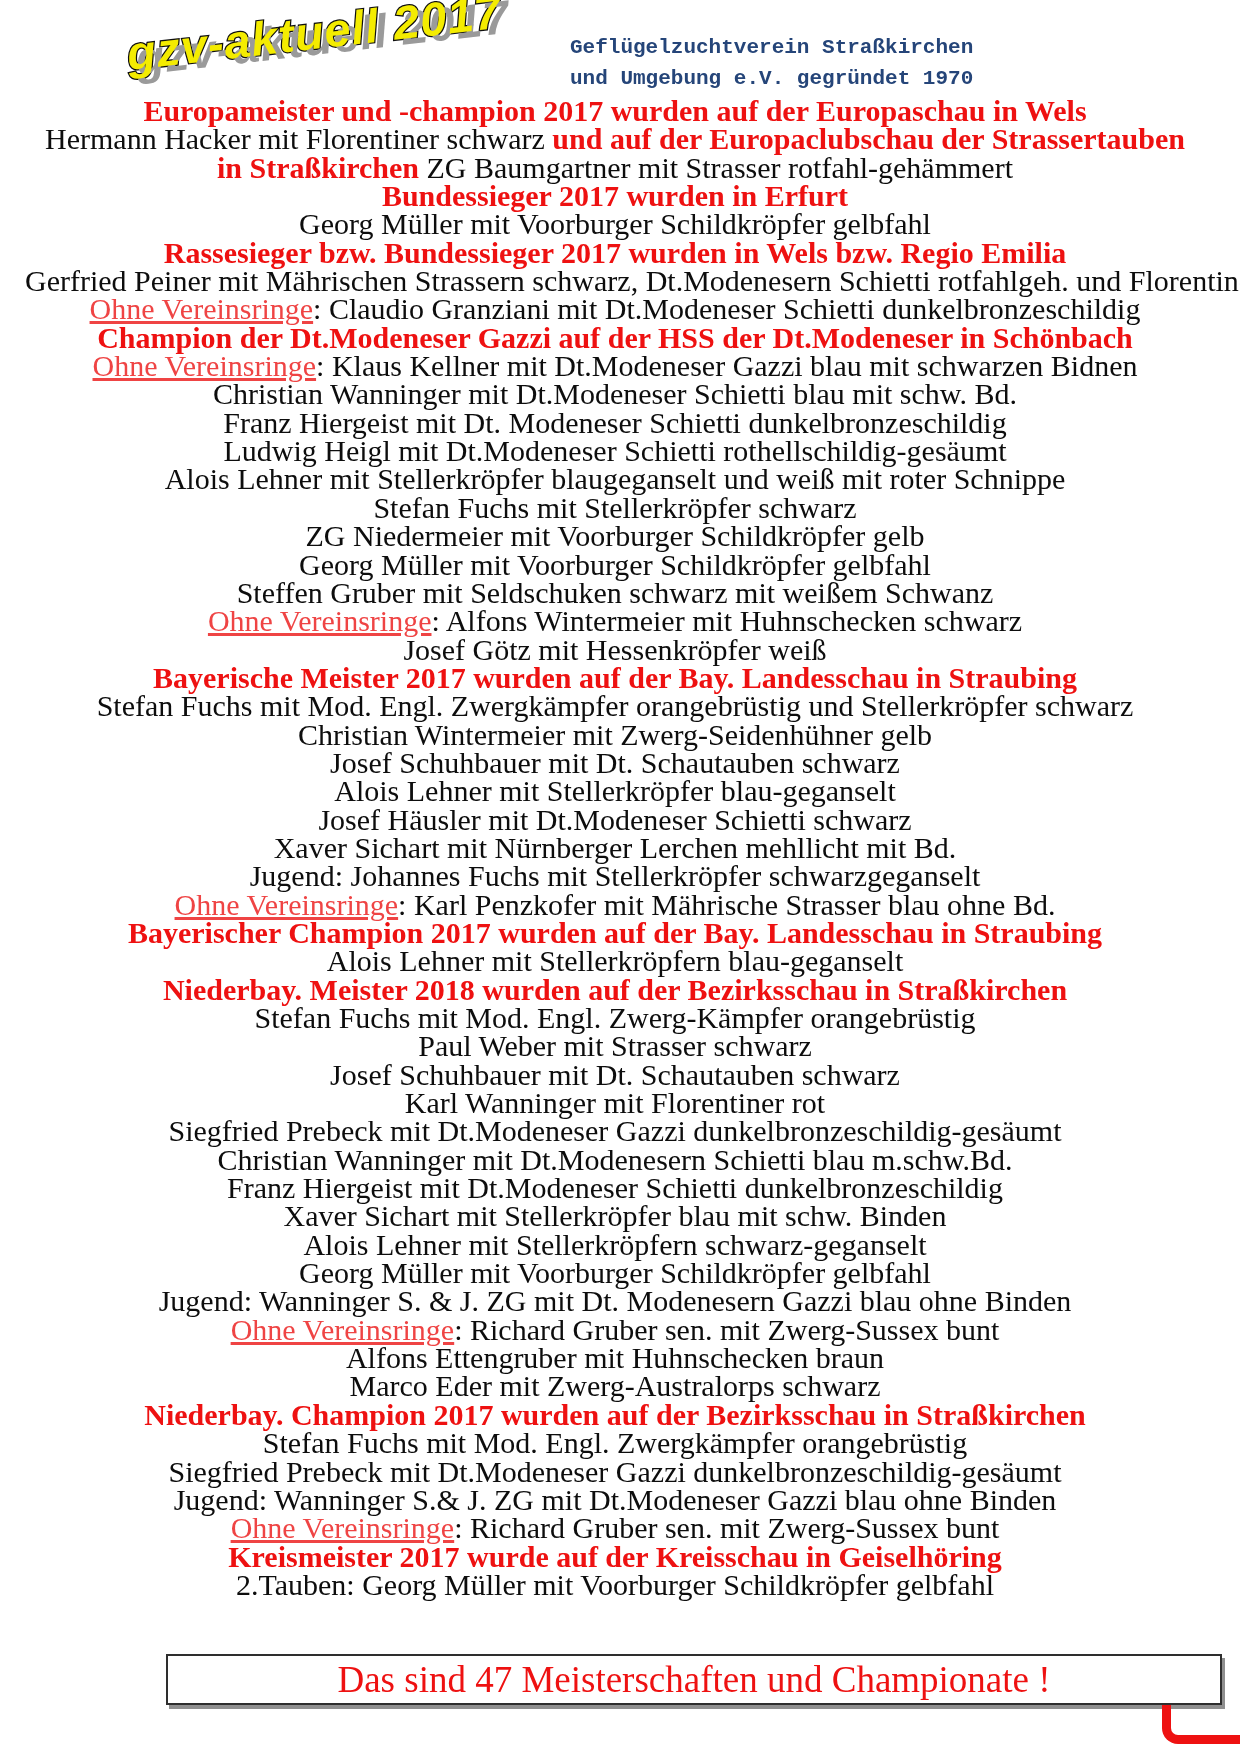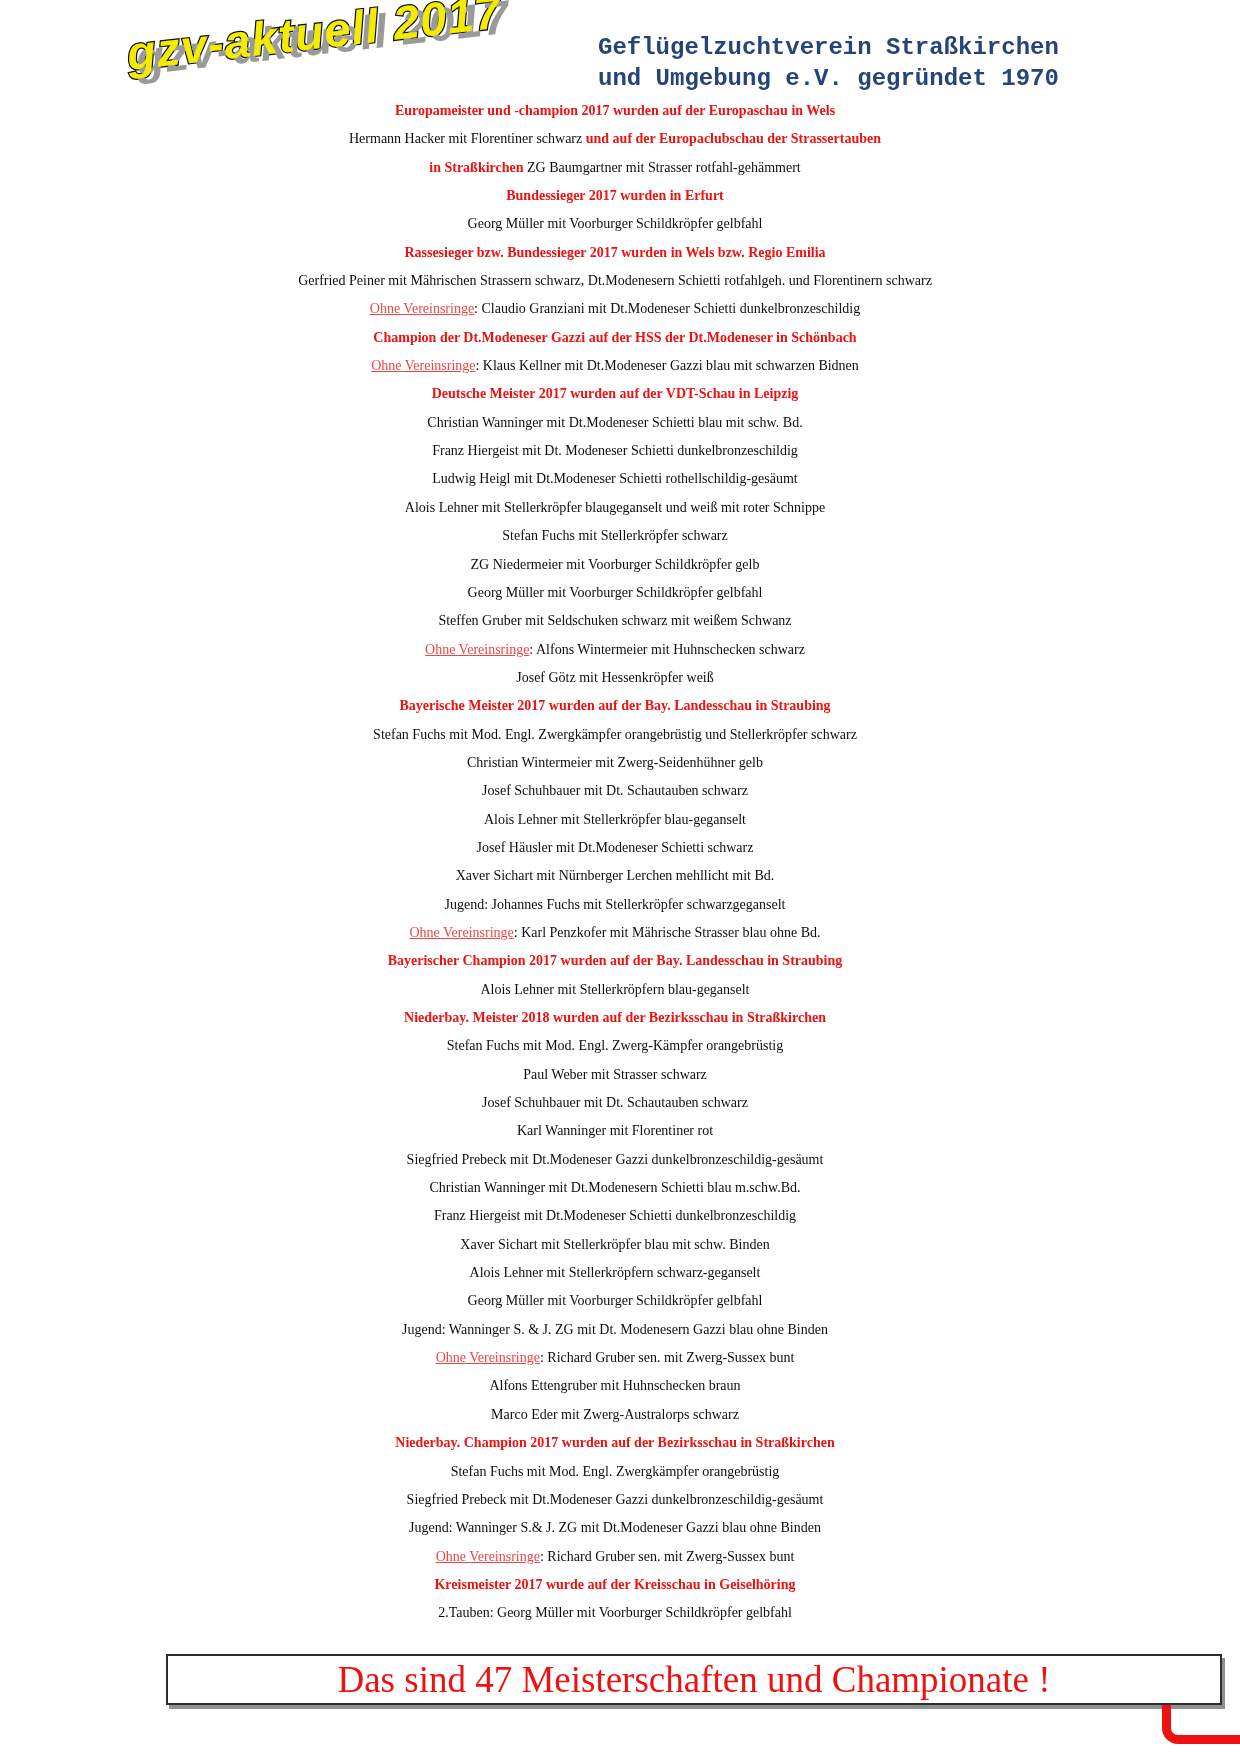--- a/index.html
+++ b/index.html
@@ -17,27 +17,27 @@
     -webkit-text-stroke:2.5px #0e0e0e;
     paint-order: stroke fill;
     text-shadow:8px 6px 0 #9a9a9a;
     transform:rotate(-6.5deg);
     transform-origin:left bottom;
   }
   
   .org {
     position:absolute; left:570px; top:32px;
     font-family:"Liberation Mono", monospace;
-    font-weight:bold; font-size:24px; line-height:31px;
-    color:var(--blue,#254579); white-space:nowrap;margin-left:28px;
+    font-weight:bold; font-size:21px; line-height:31px;
+    color:var(--blue,#254579); white-space:nowrap;
   }
   
   .lines {
     position:absolute; left:25px; top:97px; width:1180px;
-    text-align:center; font-size:14px; line-height:28.35px;
+    text-align:center; font-size:30px; line-height:28.35px;
     color:#0d0d0d; white-space:nowrap;
   }
   .line { height:28.35px; }
   .s-r { color:var(--red,#ee1111); font-weight:700; }
   .s-k { color:#0d0d0d; }
   .s-u { color:#ef4444; text-decoration:underline; }
   
   .footer-box {
     position:absolute; left:118px; top:1654px; width:1052px; height:47px;
     border:2px solid #2e2e2e;
@@ -73,21 +73,20 @@
       <div class="line"><span class="s-r">Europameister und -champion 2017 wurden auf der Europaschau in Wels</span></div>
       <div class="line"><span class="s-k">Hermann Hacker mit Florentiner schwarz </span><span class="s-r">und auf der Europaclubschau der Strassertauben</span></div>
       <div class="line"><span class="s-r">in Straßkirchen </span><span class="s-k">ZG Baumgartner mit Strasser rotfahl-gehämmert</span></div>
       <div class="line"><span class="s-r">Bundessieger 2017 wurden in Erfurt</span></div>
       <div class="line"><span class="s-k">Georg Müller mit Voorburger Schildkröpfer gelbfahl</span></div>
       <div class="line"><span class="s-r">Rassesieger bzw. Bundessieger 2017 wurden in Wels bzw. Regio Emilia</span></div>
       <div class="line"><span class="s-k">Gerfried Peiner mit Mährischen Strassern schwarz, Dt.Modenesern Schietti rotfahlgeh. und Florentinern schwarz</span></div>
       <div class="line"><span class="s-u">Ohne Vereinsringe</span><span class="s-k">: Claudio Granziani mit Dt.Modeneser Schietti dunkelbronzeschildig</span></div>
       <div class="line"><span class="s-r">Champion der Dt.Modeneser Gazzi auf der HSS der Dt.Modeneser in Schönbach</span></div>
       <div class="line"><span class="s-u">Ohne Vereinsringe</span><span class="s-k">: Klaus Kellner mit Dt.Modeneser Gazzi blau mit schwarzen Bidnen</span></div>
-      <div class="line"><span class="s-r">Deutsche Meister 2017 wurden auf der VDT-Schau in Leipzig</span></div>
       <div class="line"><span class="s-k">Christian Wanninger mit Dt.Modeneser Schietti blau mit schw. Bd.</span></div>
       <div class="line"><span class="s-k">Franz Hiergeist mit Dt. Modeneser Schietti dunkelbronzeschildig</span></div>
       <div class="line"><span class="s-k">Ludwig Heigl mit Dt.Modeneser Schietti rothellschildig-gesäumt</span></div>
       <div class="line"><span class="s-k">Alois Lehner mit Stellerkröpfer blaugeganselt und weiß mit roter Schnippe</span></div>
       <div class="line"><span class="s-k">Stefan Fuchs mit Stellerkröpfer schwarz</span></div>
       <div class="line"><span class="s-k">ZG Niedermeier mit Voorburger Schildkröpfer gelb</span></div>
       <div class="line"><span class="s-k">Georg Müller mit Voorburger Schildkröpfer gelbfahl</span></div>
       <div class="line"><span class="s-k">Steffen Gruber mit Seldschuken schwarz mit weißem Schwanz</span></div>
       <div class="line"><span class="s-u">Ohne Vereinsringe</span><span class="s-k">: Alfons Wintermeier mit Huhnschecken schwarz</span></div>
       <div class="line"><span class="s-k">Josef Götz mit Hessenkröpfer weiß</span></div>

